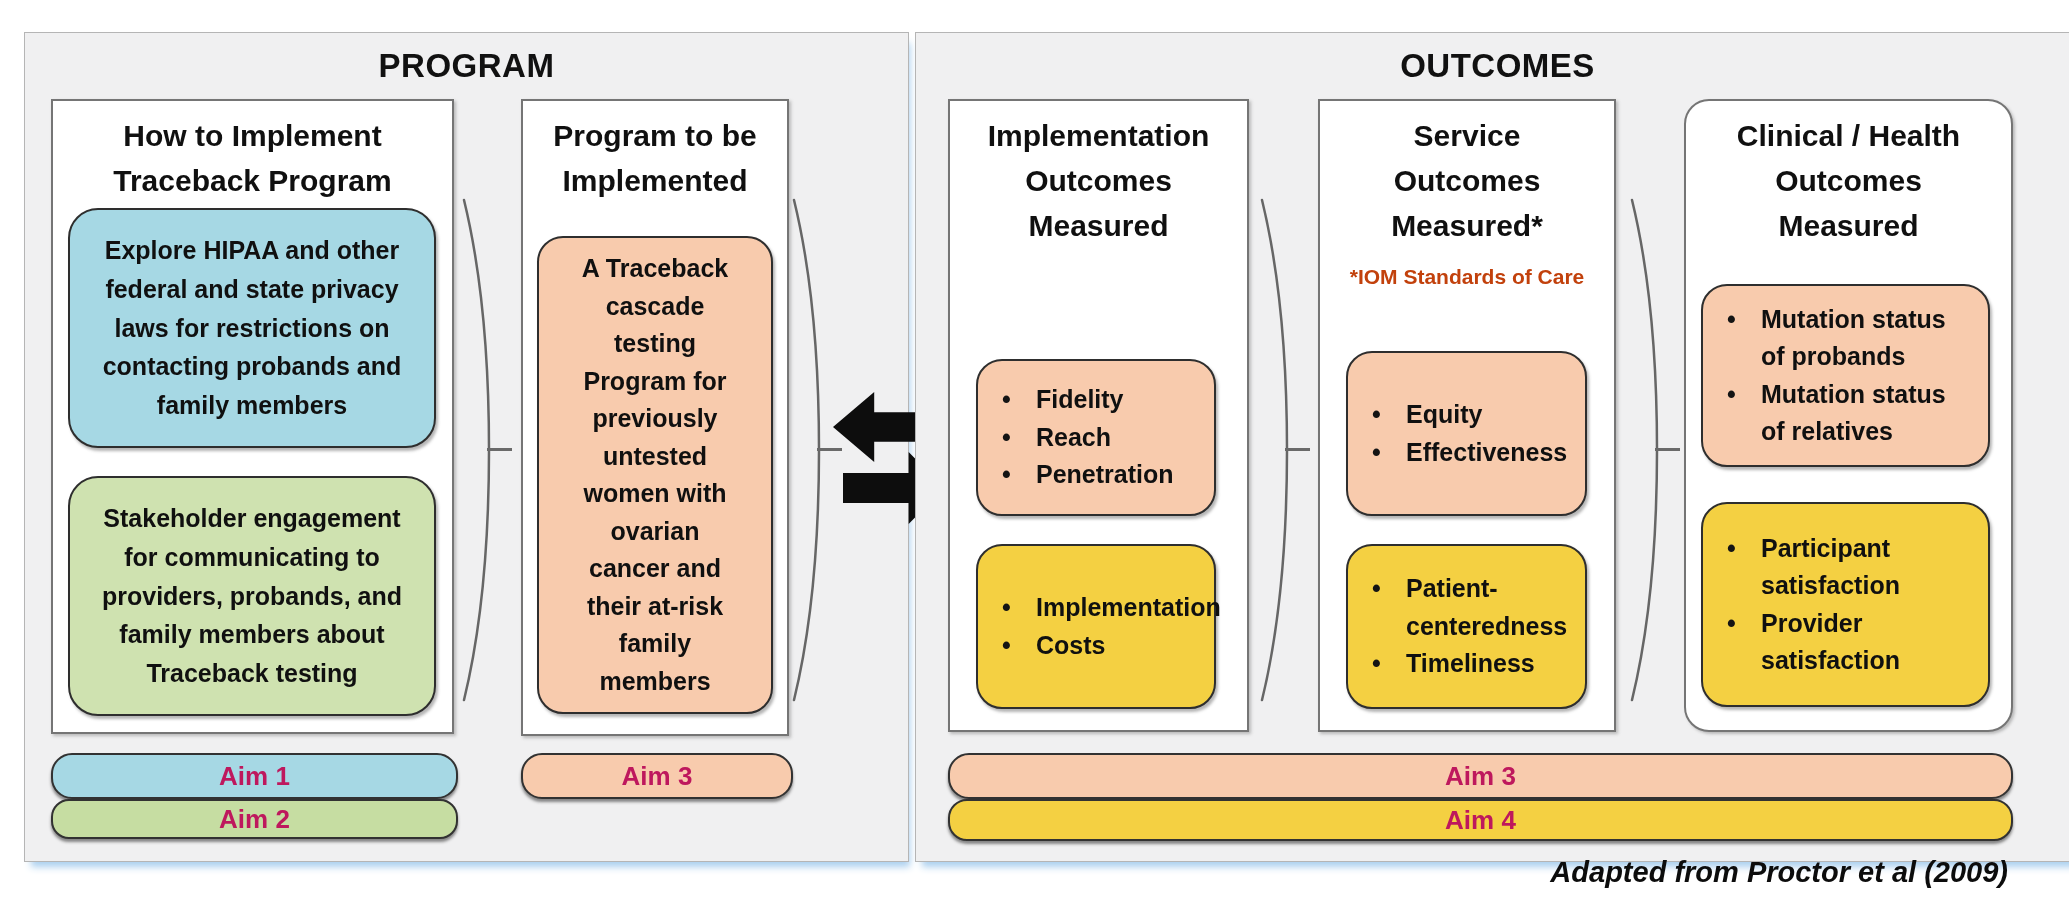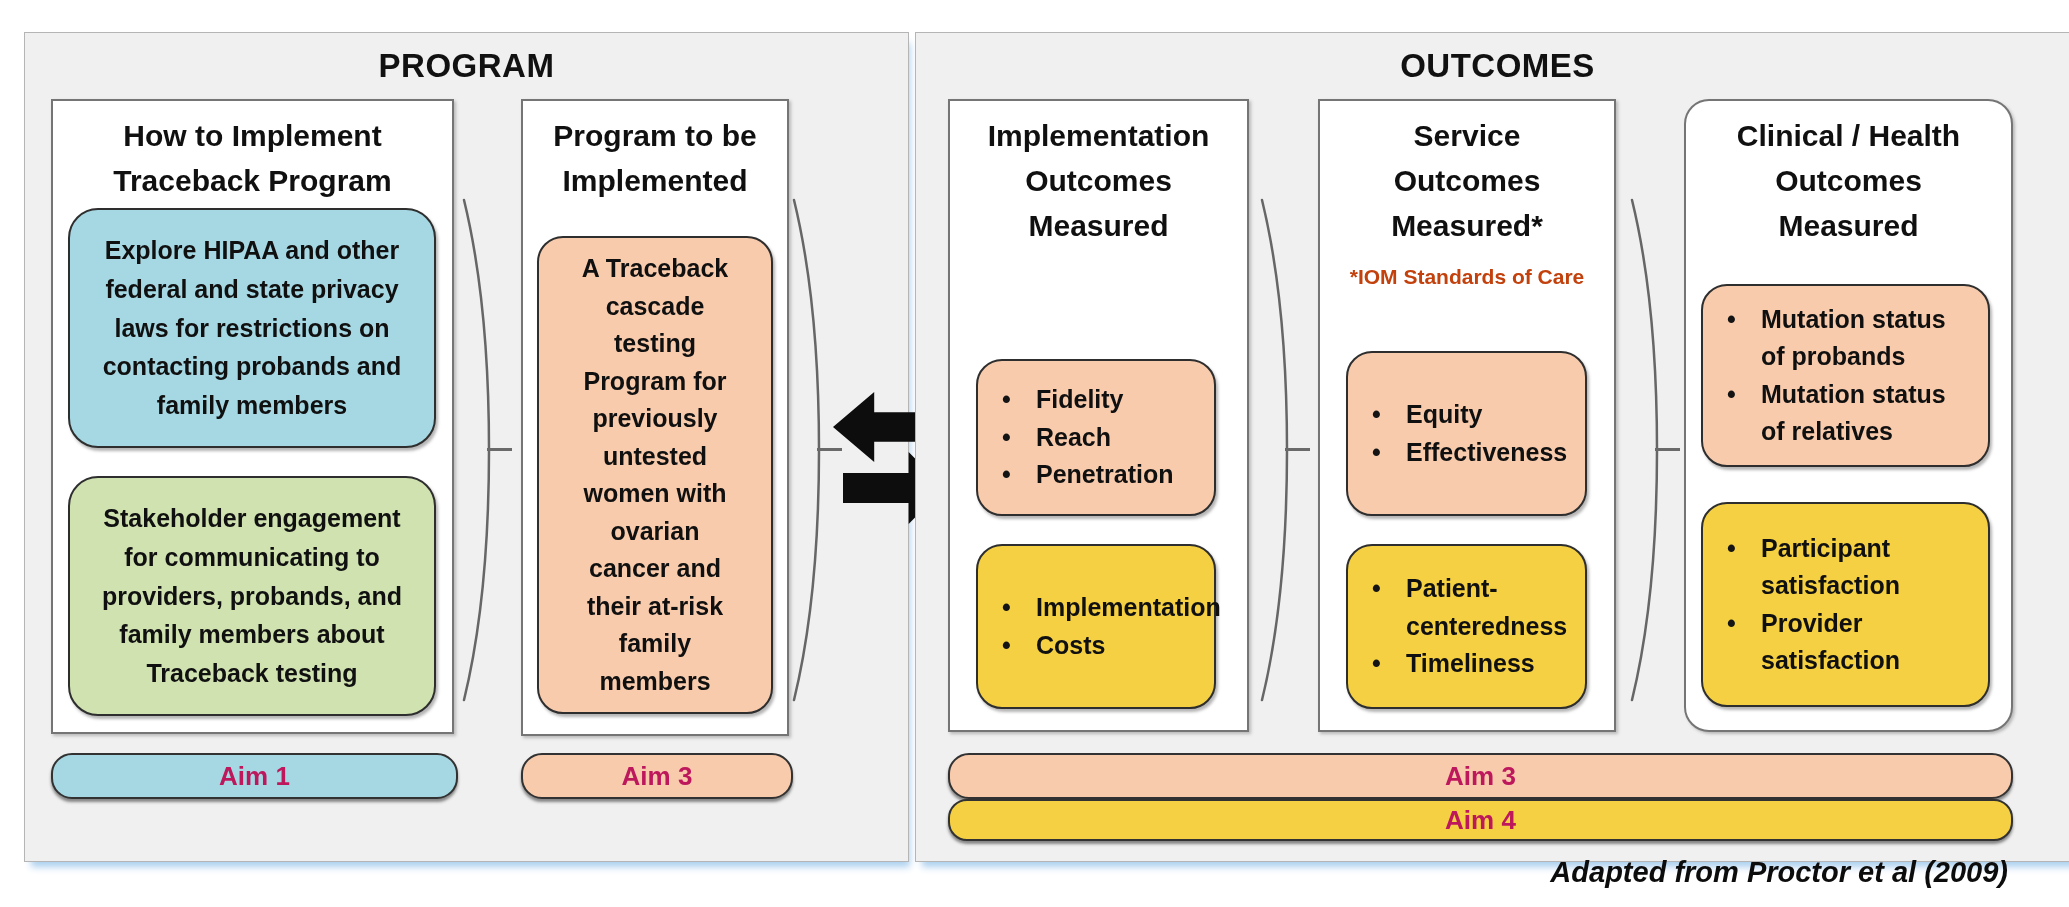--- a/index.html
+++ b/index.html
@@ -82,20 +82,21 @@
 women with
 ovarian
 cancer and
 their at-risk
 family
 members</div>
       </div>
     </div>
 
     <div class="pill blue" style="left:26px;top:720px;width:403px;height:42px;">Aim 1</div>
+    <div class="pill green2" style="left:26px;top:766px;width:403px;height:36px;border-radius:18px;">Aim 2</div>
     <div class="pill peach" style="left:496px;top:720px;width:268px;height:42px;">Aim 3</div>
   </section>
 
   <svg class="bracket" style="left:461px;top:198px;" viewBox="0 0 30 504">
     <path d="M3,2 C22,80 28,170 28,252 C28,334 22,424 3,502" fill="none" stroke="#666" stroke-width="2.5" stroke-linecap="round"></path>
   </svg>
   <div class="dash" style="left:487px;top:448px;"></div>
 
   <svg class="bracket" style="left:791px;top:198px;" viewBox="0 0 30 504">
     <path d="M3,2 C22,80 28,170 28,252 C28,334 22,424 3,502" fill="none" stroke="#666" stroke-width="2.5" stroke-linecap="round"></path>

